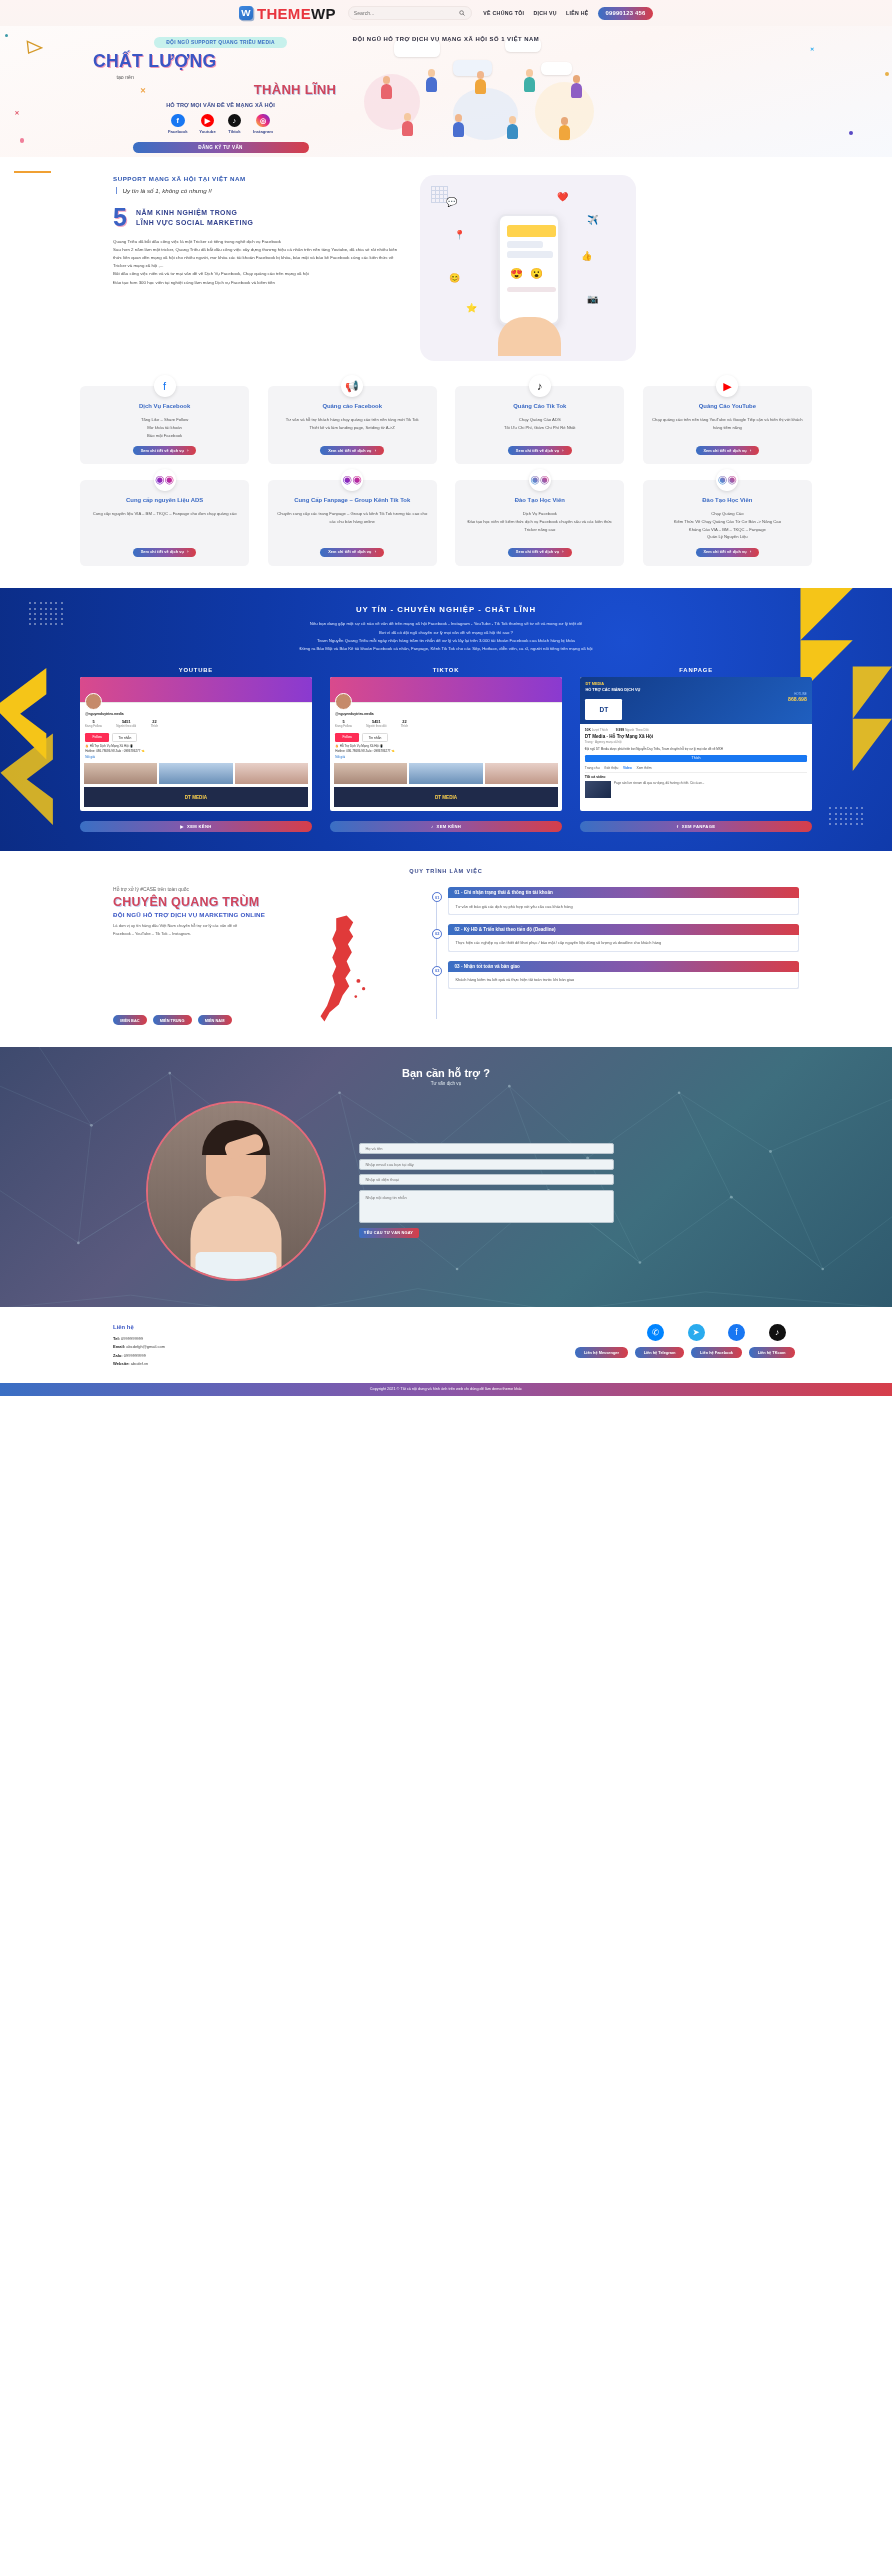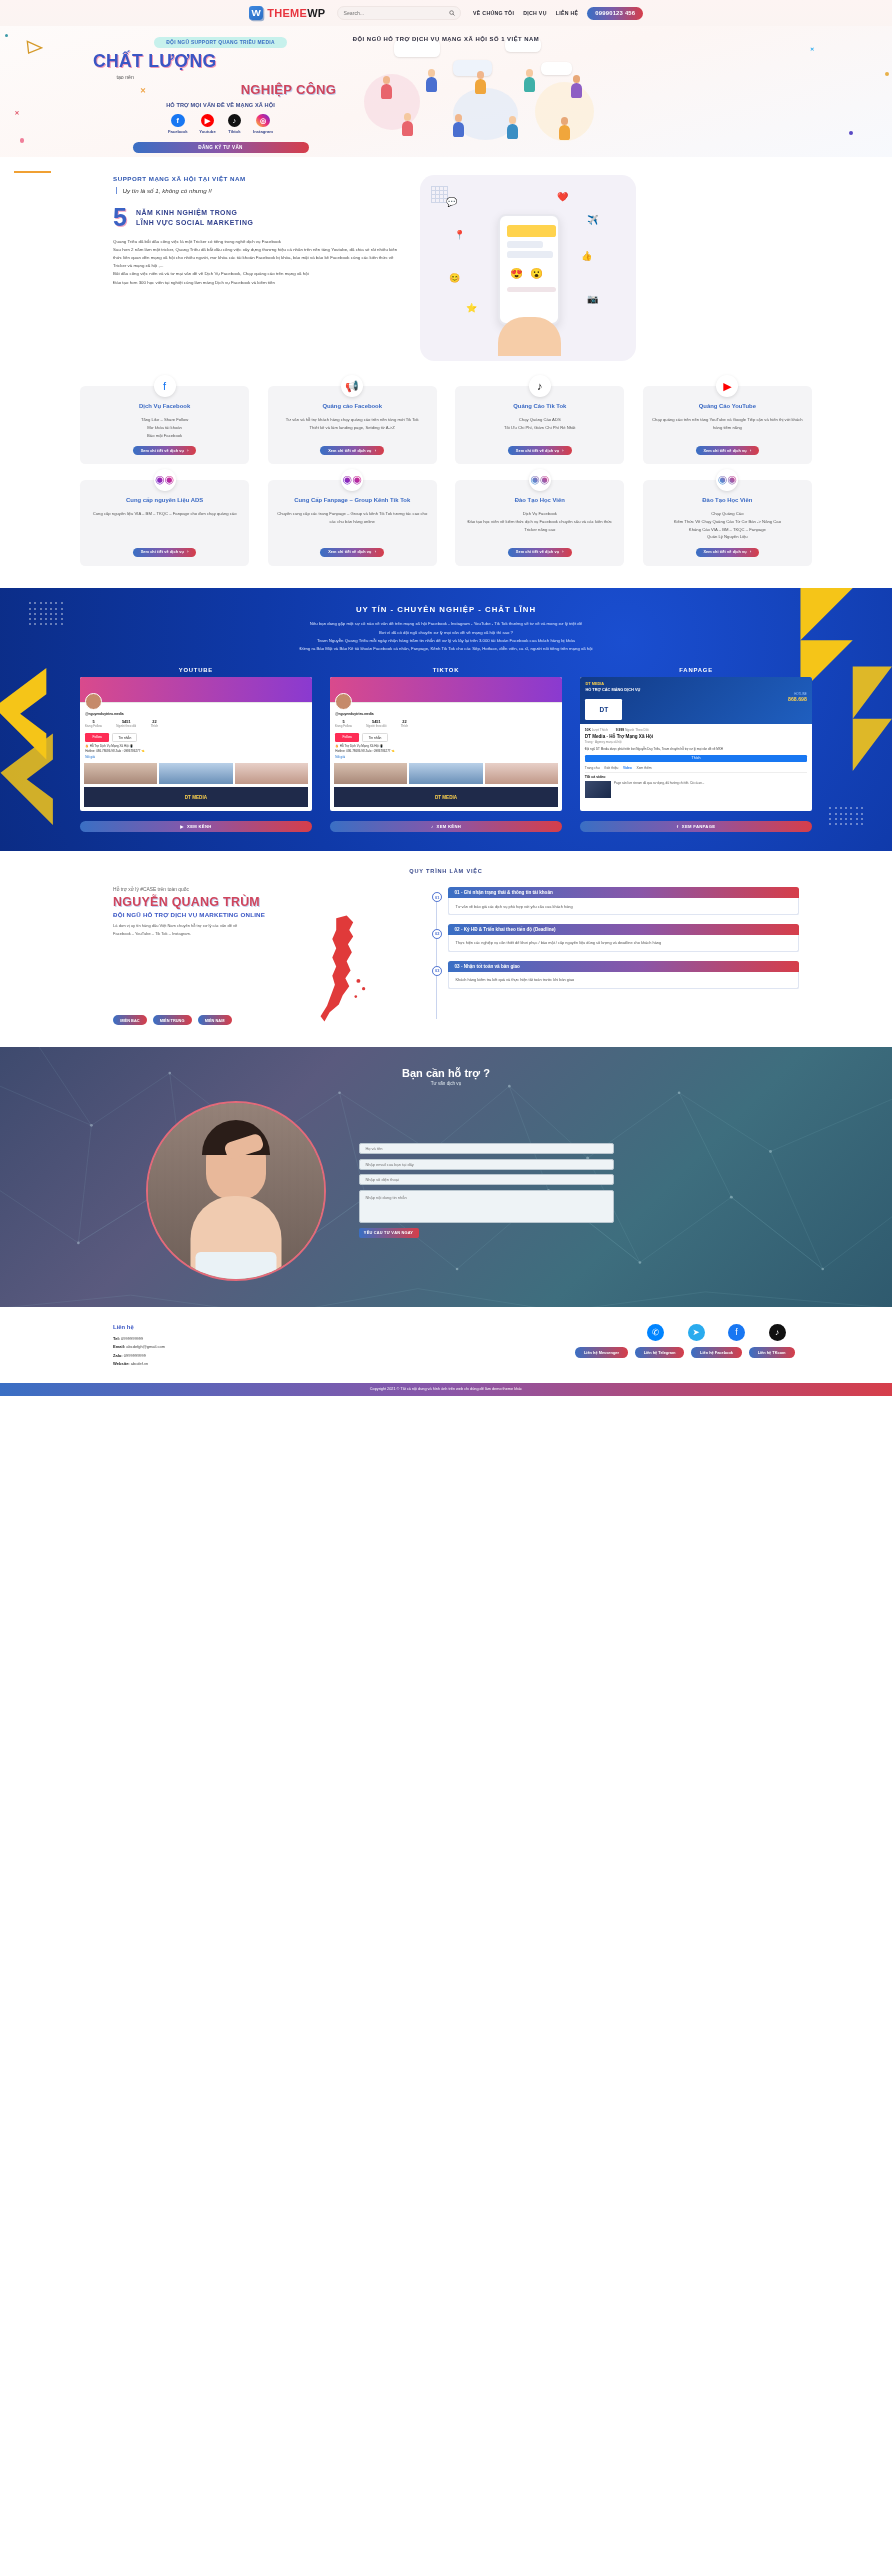--- a/index.html
+++ b/index.html
@@ -8,21 +8,21 @@
   body{width:892px;overflow-x:hidden;}
   .page{width:892px;position:relative;}
 
   
   .topbar{height:26px;width:100%;background:linear-gradient(180deg,#fdf4f3 0%,#fbf4f2 100%);
     display:flex;align-items:center;justify-content:center;gap:11.8px;position:relative;z-index:40;}
   .brand{display:flex;align-items:center;gap:3.9px;}
   .wp-badge{width:14.4px;height:14.4px;border-radius:3.3px;background:linear-gradient(145deg,#3f88e0,#2b6fc4);
     display:flex;align-items:center;justify-content:center;color:#fff;font-size:9.8px;font-weight:700;
     box-shadow:1.3px 1.3px 0 rgba(40,90,160,.45);}
-  .brand-txt{font-size:11px;font-weight:700;letter-spacing:0.3px;}
+  .brand-txt{font-size:15px;font-weight:700;letter-spacing:0.3px;}
   .brand-txt .a{color:#e8353f}.brand-txt .b{color:#1d1d1f}
   .search{width:124px;height:14.4px;border-radius:7.8px;background:#f7f1f0;border:0.7px solid #efe6e4;
     display:flex;align-items:center;padding:0 5.2px;justify-content:space-between;}
   .search input{border:0;background:transparent;outline:none;font-size:5.2px;color:#9b9b9b;width:98px;
     font-family:"Liberation Sans",sans-serif;}
   .nav{display:flex;align-items:center;gap:9.1px;}
   .nav a{font-size:5.2px;font-weight:700;color:#2b2b36;text-decoration:none;letter-spacing:0.3px;}
   .phone-btn{height:13px;padding:0 7.8px;border-radius:7.8px;
     background:linear-gradient(90deg,#3a6fc4 0%,#7a5ba8 45%,#d63e4a 100%);
     color:#fff;font-size:5.9px;font-weight:700;display:flex;align-items:center;letter-spacing:0.2px;
@@ -222,21 +222,21 @@
       <span style="font-size:5.9px;font-weight:800;color:#2b2b3d;letter-spacing:0.5px">ĐỘI NGŨ HỖ TRỢ DỊCH VỤ MẠNG XÃ HỘI SỐ 1 VIỆT NAM</span>
     </div>
 
     <div class="hero-inner">
       <div class="hero-left">
         <div style="text-align:center">
           <span class="hero-pill">ĐỘI NGŨ SUPPORT QUANG TRIỀU MEDIA</span>
         </div>
         <div class="hero-h1">CHẤT LƯỢNG</div>
         <div class="hero-sub">tạo nên</div>
-        <div class="hero-h2">NGHIỆP CÔNG</div>
+        <div class="hero-h2">THÀNH LĨNH</div>
         <div class="hero-tag">HỖ TRỢ MỌI VẤN ĐỀ VỀ MẠNG XÃ HỘI</div>
 
         <div class="socials">
           <div class="soc">
             <div class="ic fb-bg">f</div>
             <div class="lbl">Facebook</div>
           </div>
           <div class="soc">
             <div class="ic yt-bg">▶</div>
             <div class="lbl">Youtube</div>
@@ -651,21 +651,21 @@
         </button>
       </div>
     </div>
   </div>
 
   <div class="process">
     <div class="proc-title">QUY TRÌNH LÀM VIỆC</div>
     <div class="proc-inner">
       <div class="proc-left">
         <div class="proc-kick">Hỗ trợ xử lý #CASE trên toàn quốc</div>
-        <div class="proc-h">NGUYỄN QUANG TRÙM</div>
+        <div class="proc-h">CHUYÊN QUANG TRÙM</div>
         <div class="proc-h2">ĐỘI NGŨ HỖ TRỢ DỊCH VỤ MARKETING ONLINE</div>
         <div style="font-size:4px;color:#555;line-height:1.9;margin-top:3.9px">
           <div>Là đơn vị uy tín hàng đầu Việt Nam chuyên hỗ trợ xử lý các vấn đề về</div>
           <div>Facebook – YouTube – Tik Tok – Instagram.</div>
         </div>
         <svg class="map-vn" viewBox="0 0 110 170">
           <path d="M40 8 L56 4 L66 14 L60 26 L66 36 L58 48 L64 60 L56 74 L62 88 L54 100 L60 112 L50 126 L44 140 L30 152 L22 166 L16 158 L26 142 L32 126 L38 110 L34 96 L40 82 L34 68 L40 54 L34 40 L40 26 Z" fill="#e03a3a"></path>
           <circle cx="74" cy="104" r="3" fill="#e03a3a"></circle>
           <circle cx="82" cy="116" r="2.5" fill="#e03a3a"></circle>
           <circle cx="70" cy="128" r="2" fill="#e03a3a"></circle>

